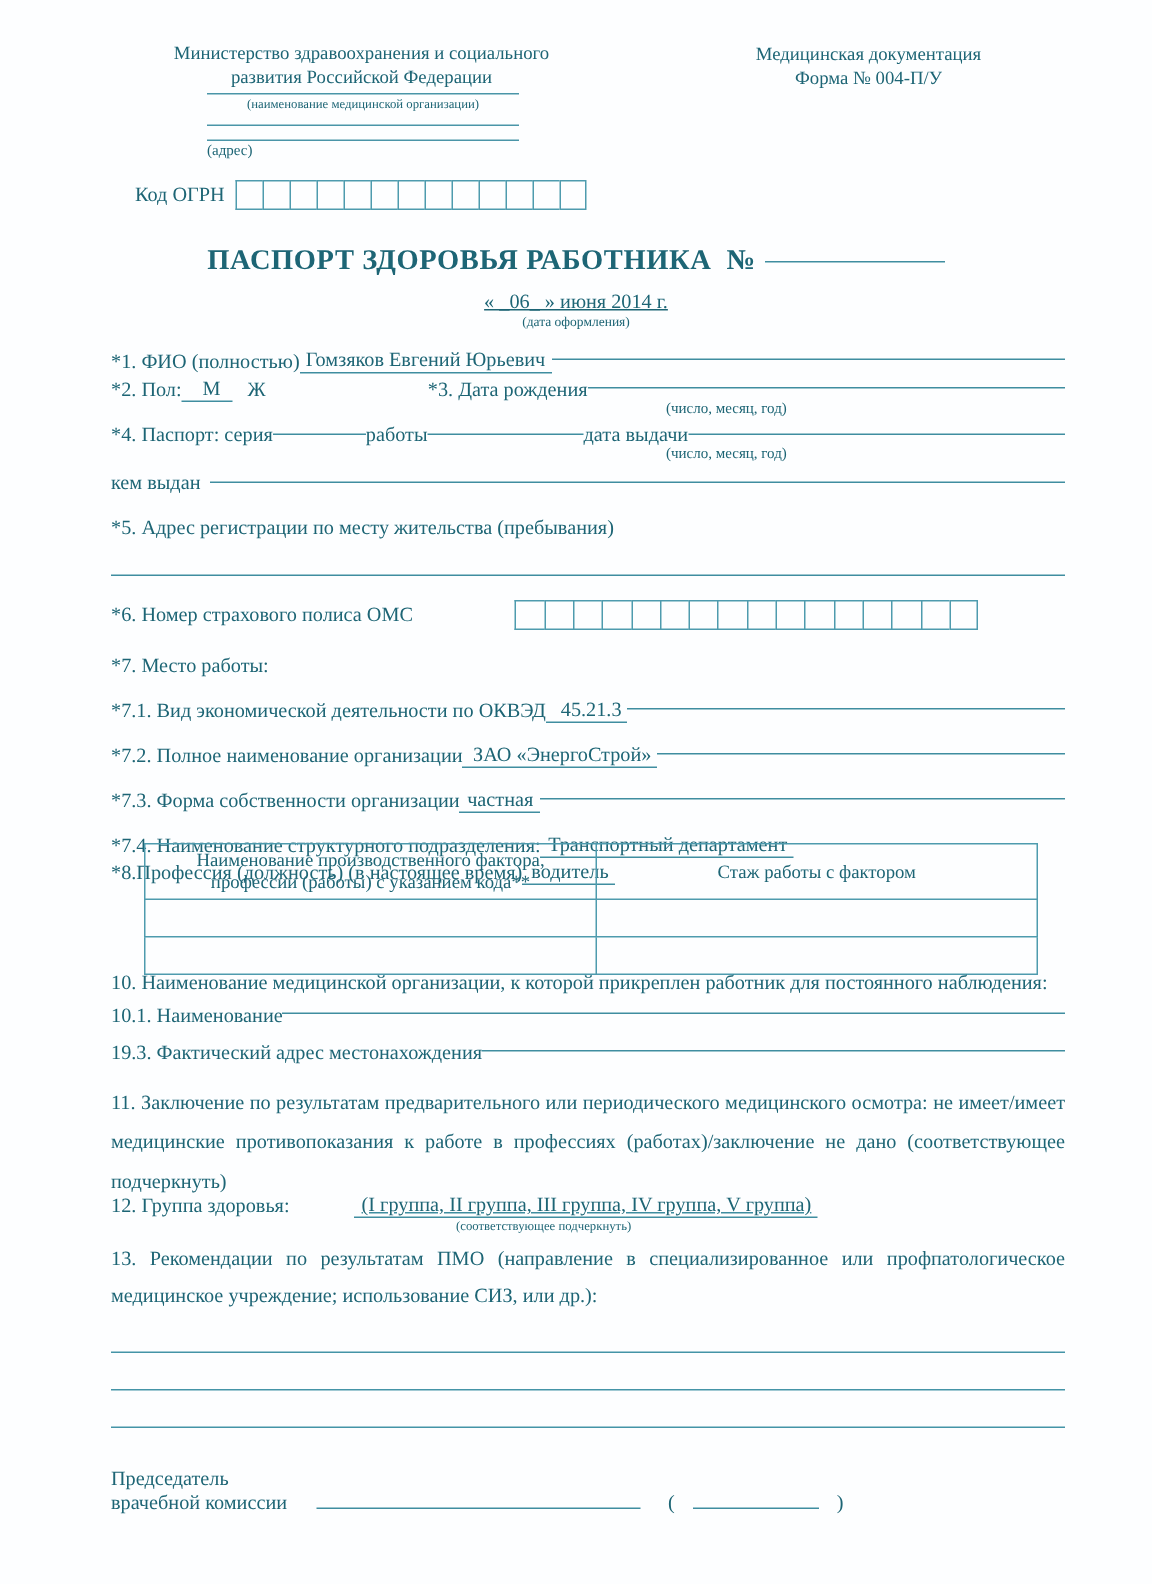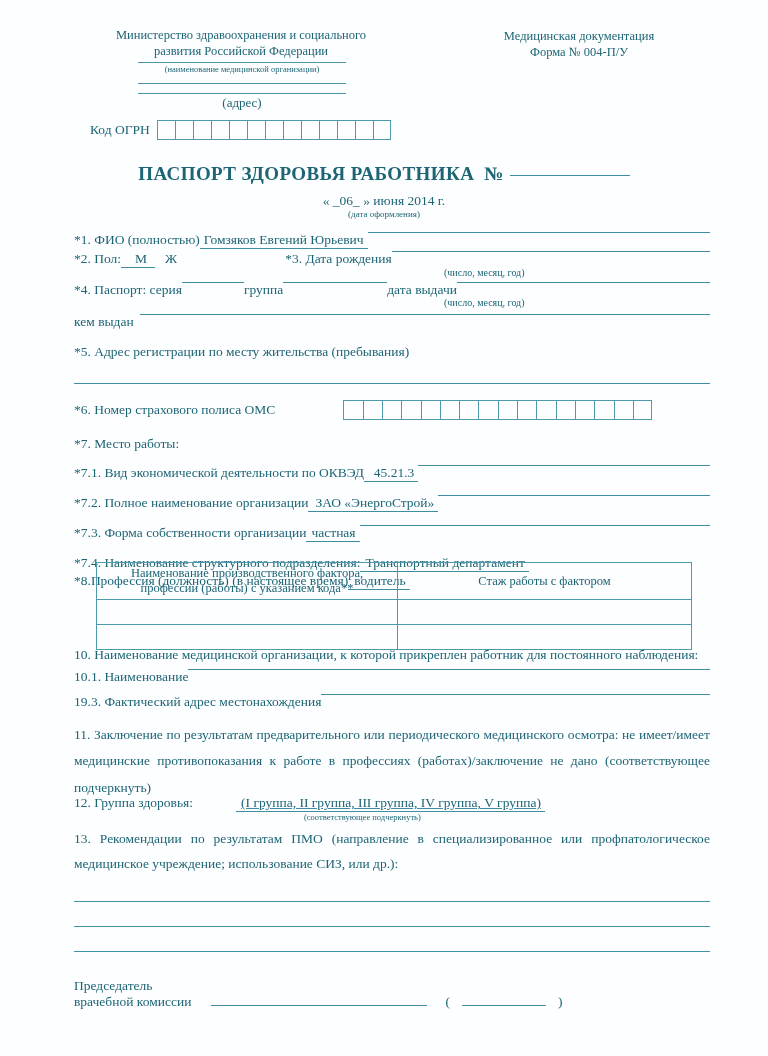--- a/index.html
+++ b/index.html
@@ -54,21 +54,21 @@
   .org-block {
     position: absolute;
     top: 62px;
     left: 138px;
     width: 208px;
   }
   .org-block .line1 { border-bottom: 1.2px solid #4a95a8; height: 0; }
   .org-block .cap1 { font-size: 8.5px; text-align: center; padding-top: 1px; }
   .org-block .line2 { border-bottom: 1.2px solid #4a95a8; height: 0; margin-top: 9px;}
   .org-block .line3 { border-bottom: 1.2px solid #4a95a8; height: 0; margin-top: 9px;}
-  .org-block .cap2 { font-size: 13px; text-align: center; padding-top: 1px; }
+  .org-block .cap2 { font-size: 10px; padding-top: 1px; }
 
   
   .ogrn-row {
     position: absolute;
     top: 120px;
     left: 90px;
     display: flex;
     align-items: center;
   }
   .ogrn-label { font-size: 13.5px; margin-right: 7px; }
@@ -100,27 +100,28 @@
     display: inline-block;
     width: 120px;
     border-bottom: 1.6px solid #3f8da0;
     margin-left: 6px;
     vertical-align: 4px;
     height: 0;
   }
   .date-line {
     margin-top: 8px;
     font-size: 13.5px;
+    text-decoration: underline;
   }
   .date-caption { font-size: 9px; margin-top: 0px; }
 
   
   .field-area { position: absolute; top: 232px; left: 74px; width: 636px; }
 
-  .f-row { display: flex; align-items: flex-start; font-size: 13.5px; margin-bottom: 1px; }
+  .f-row { display: flex; align-items: center; font-size: 13.5px; margin-bottom: 1px; }
   .f-label { white-space: nowrap; }
   .f-val { white-space: nowrap; padding: 0 4px; border-bottom: 1.3px solid #3f8da0; }
   .f-line { flex: 1 1 auto; border-bottom: 1.3px solid #3f8da0; height: 0; margin-bottom: 2px; }
   .f-line.short { flex: 0 0 auto; }
 
   .subcap {
     font-size: 10px;
     line-height: 1;
   }
 
@@ -250,21 +251,21 @@
       <span class="f-line"></span>
     </div>
     <div style="display:flex;">
       <span style="flex:0 0 370px;"></span>
       <span class="subcap">(число, месяц, год)</span>
     </div>
 
     <div class="f-row" style="margin-top:4px;margin-bottom:0;">
       <span class="f-label">*4. Паспорт: серия</span>
       <span class="f-line short" style="flex:0 0 62px;"></span>
-      <span class="f-label">группа</span>
+      <span class="f-label">работы</span>
       <span class="f-line short" style="flex:0 0 104px;"></span>
       <span class="f-label">дата выдачи</span>
       <span class="f-line"></span>
     </div>
     <div style="display:flex;">
       <span style="flex:0 0 370px;"></span>
       <span class="subcap">(число, месяц, год)</span>
     </div>
 
     <div class="f-row" style="margin-top:6px;">

